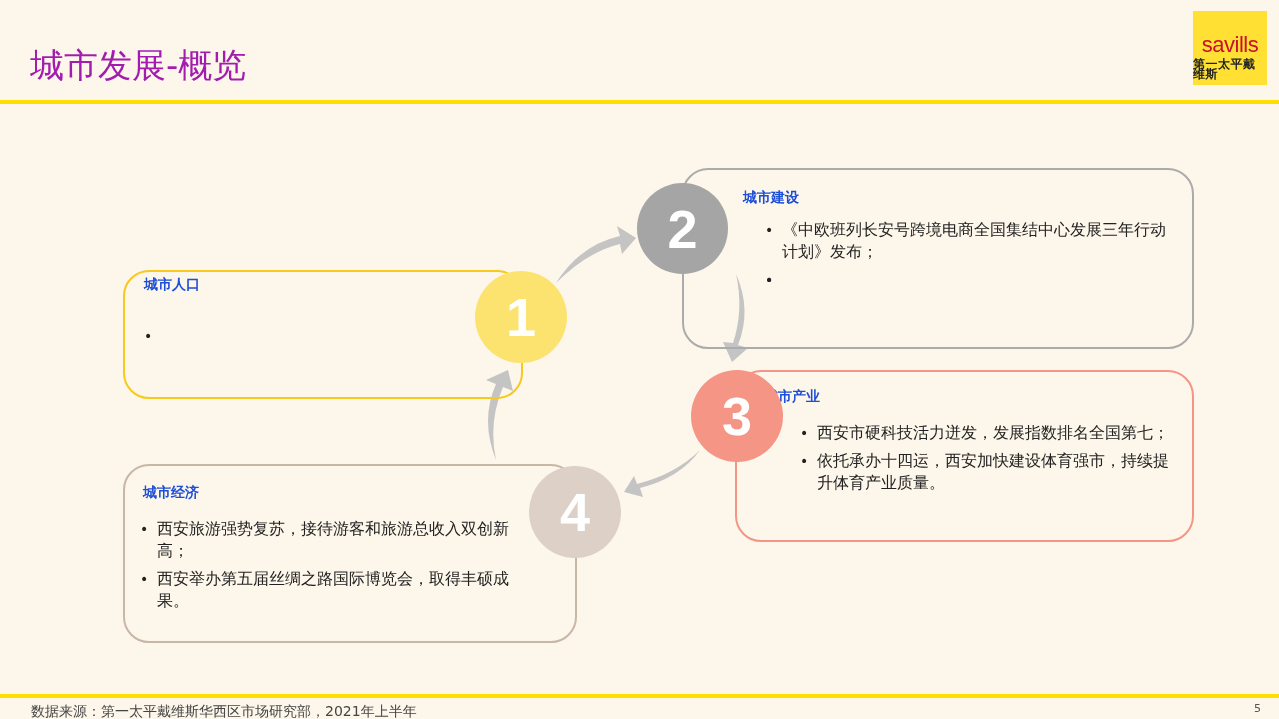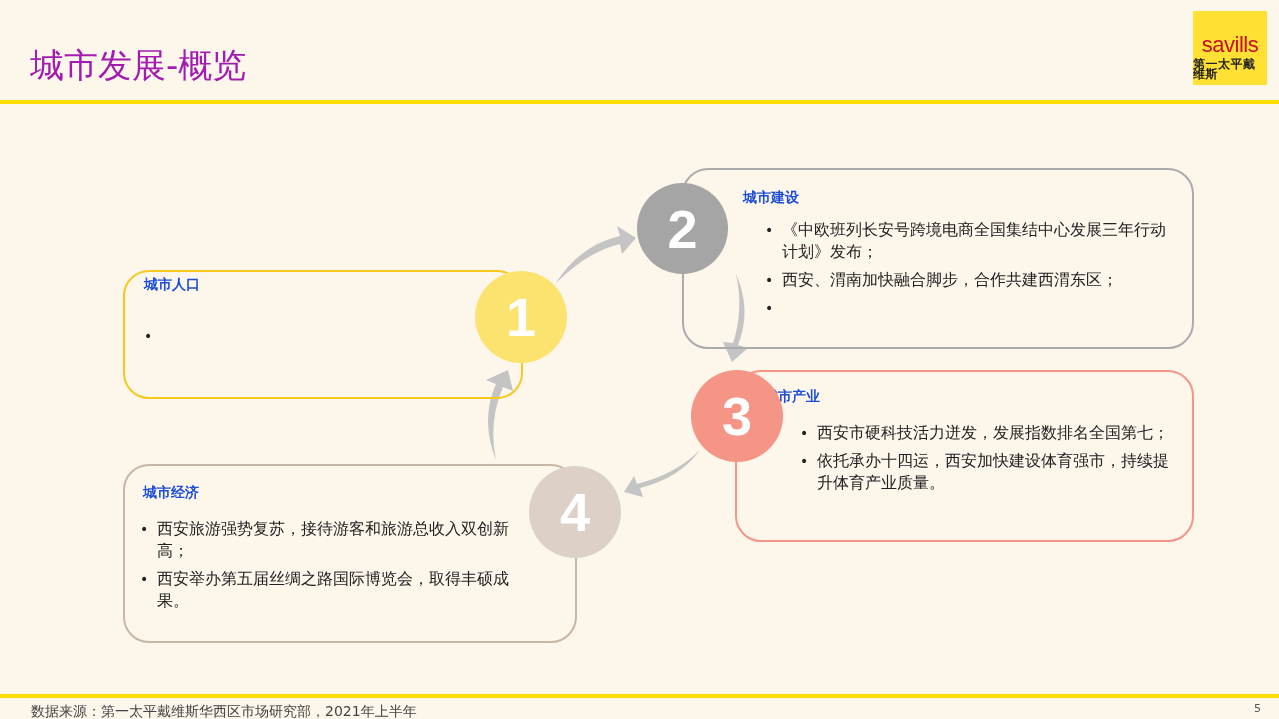--- a/index.html
+++ b/index.html
@@ -76,21 +76,21 @@
 <ul class="card-list" style="left:144px; top:325px; width:330px;">
   <li><span class="dot">•</span></li>
 </ul>
 <div class="circle" style="left:475px; top:271px; width:92px; height:92px; background:#fce36f;">1</div>
 
 <div class="card" style="left:682px; top:168px; width:512px; height:181px; border:2px solid #ababab;">
 </div>
 <div class="card-head" style="left:743px; top:185px;">城市建设</div>
 <ul class="card-list" style="left:765px; top:219px; width:410px;">
   <li><span class="dot">•</span><span>《中欧班列长安号跨境电商全国集结中心发展三年行动计划》发布；</span></li>
-  <li><span class="dot">•</span><span>西安、渭南加快融合脚步，合作共建西渭东区；</span></li>
+  <li><span class="dot">•</span></li>
   <li><span class="dot">•</span></li>
 </ul>
 <div class="circle" style="left:637px; top:183px; width:91px; height:91px; background:#a5a5a5;">2</div>
 
 <div class="card" style="left:735px; top:370px; width:459px; height:172px; border:2px solid #f59585;">
 </div>
 <div class="card-head" style="left:764px; top:384px;">城市产业</div>
 <ul class="card-list" style="left:800px; top:422px; width:370px;">
   <li><span class="dot">•</span><span>西安市硬科技活力迸发，发展指数排名全国第七；</span></li>
   <li><span class="dot">•</span><span>依托承办十四运，西安加快建设体育强市，持续提升体育产业质量。</span></li>

